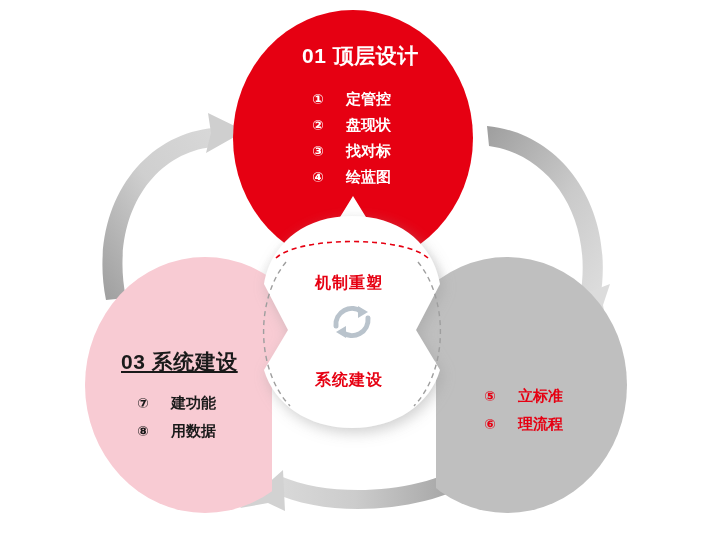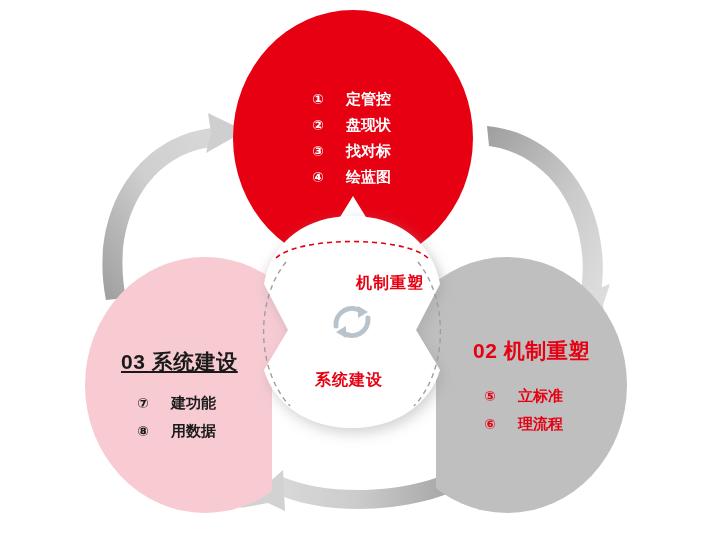--- a/index.html
+++ b/index.html
@@ -84,21 +84,20 @@
   }
   .n3-list .row { display: flex; align-items: baseline; }
   .n3-list .num { width: 34px; font-size: 14px; }
 
   
   .hub-top {
     left: 315px; top: 273px;
     font-size: 16px;
     color: #E60012;
     letter-spacing: 1px;
-    margin-left: 41px;
   }
   .hub-bottom {
     left: 315px; top: 334px;
     font-size: 16px;
     color: #E60012;
     letter-spacing: 1px;
     margin-top: 36px;
   }
 </style>
 </head>
@@ -213,40 +212,40 @@
     <path d="M 418 262 C 449 300, 448 370, 414 406" fill="none" stroke="#9e9e9e" stroke-width="1.4" stroke-dasharray="5 4"></path>
 
     <g transform="translate(352 322)" stroke-linecap="round">
       <path d="M -16 4 A 16 16 0 0 1 10 -10" fill="none" stroke="#b9c3cc" stroke-width="5"></path>
       <path d="M 16 -4 A 16 16 0 0 1 -10 10" fill="none" stroke="#b9c3cc" stroke-width="5"></path>
       <path d="M 6 -16 L 16 -10 L 6 -4 Z" fill="#b9c3cc"></path>
       <path d="M -6 16 L -16 10 L -6 4 Z" fill="#b9c3cc"></path>
     </g>
   </svg>
 
+  <div class="txt n1-title">01 顶层设计</div>
   <div class="n1-list">
     <div class="row">
       <span class="num">①</span>
       <span>定管控</span>
     </div>
     <div class="row">
       <span class="num">②</span>
       <span>盘现状</span>
     </div>
     <div class="row">
       <span class="num">③</span>
       <span>找对标</span>
     </div>
     <div class="row">
       <span class="num">④</span>
       <span>绘蓝图</span>
     </div>
   </div>
 
-  <div class="txt n2-title">02 机制重塑</div>
   <div class="n2-list">
     <div class="row">
       <span class="num">⑤</span>
       <span>立标准</span>
     </div>
     <div class="row">
       <span class="num">⑥</span>
       <span>理流程</span>
     </div>
   </div>

